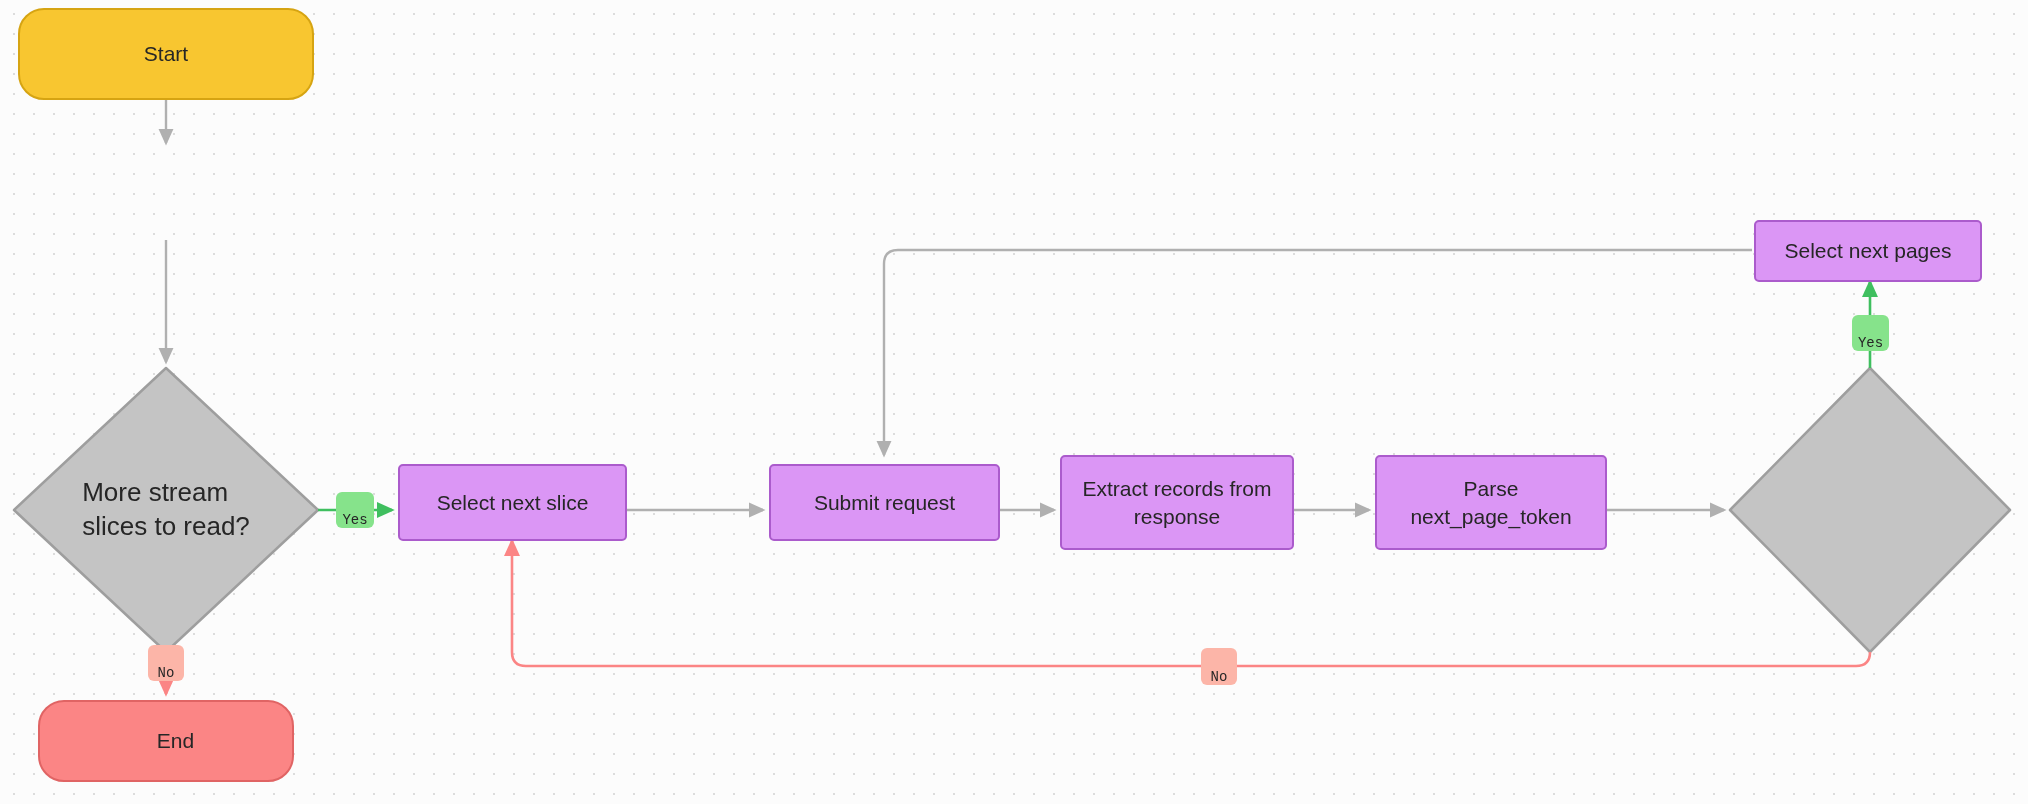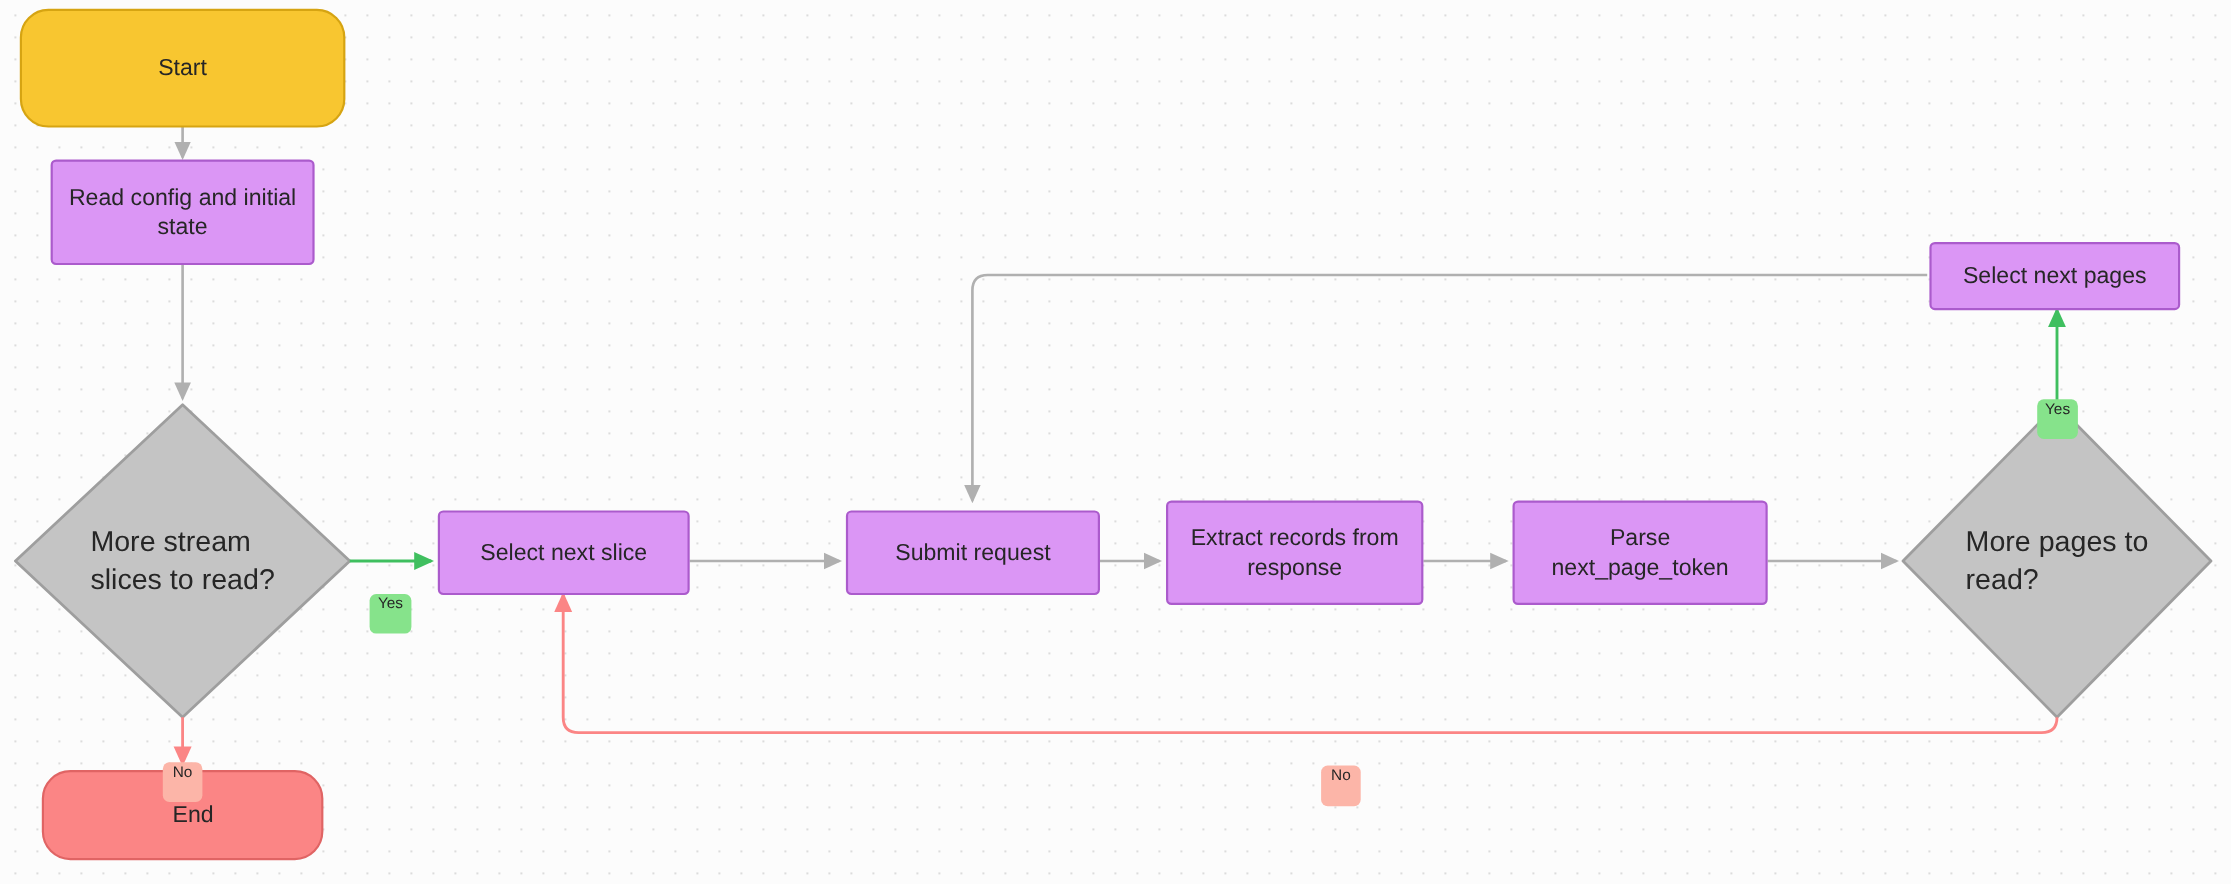--- a/index.html
+++ b/index.html
@@ -67,28 +67,27 @@
     justify-content: center;
     color: #262626;
     font-size: 26px;
     line-height: 1.3;
     white-space: pre-line;
   }
   .edge-label {
     position: absolute;
     box-sizing: border-box;
     display: flex;
-    align-items: flex-start;
+    align-items: flex-end;
     justify-content: center;
     font-size: 14px;
     color: #262626;
     border-radius: 6px;
     z-index: 4;
-    font-family: Liberation Sans, sans-serif;
-    margin-top: 48px;
+    font-family: Liberation Mono, monospace;
   }
   .edge-label.yes {
     background: #86E38B;
   }
   .edge-label.no {
     background: #FCB5A8;
   }
 </style>
 </head>
 <body>
@@ -139,28 +138,24 @@
      select next page --&gt;
     <path d="M 1870 368 L 1870 282" fill="none" stroke="#3FBF5F" stroke-width="2.6" marker-end="url(#arrow-green)"></path>
 
     
     <path d="M 1752 250 L 898 250 Q 884 250 884 264 L 884 455" fill="none" stroke="#B0B0B0" stroke-width="2.4" marker-end="url(#arrow-gray)"></path>
 
      select next slice (bottom return loop) --&gt;
     <path d="M 1870 652 Q 1870 666 1856 666 L 526 666 Q 512 666 512 652 L 512 541" fill="none" stroke="#FB8585" stroke-width="2.6" marker-end="url(#arrow-red)"></path>
   </svg>
 
-  <div class="node node-terminal" style="left:18px; top:8px; width:296px; height:108px;">
+  <div class="node node-terminal" style="left:18px; top:8px; width:296px; height:92px;">
     <span>Start</span>
   </div>
 
-  <div class="node node-process" style="left:46px; top:145px; width:240px; height:96px;">
-    <span>Read config and initial
-state</span>
-  </div>
 
   <div class="node-decision-wrap" style="left:14px; top:368px; width:304px; height:284px;">
     <div class="node-decision-label">More stream
 slices to read?</div>
   </div>
 
   <div class="node node-terminal end" style="left:38px; top:700px; width:256px; height:82px;padding-left:19px;">
     <span>End</span>
   </div>
 
@@ -175,24 +170,20 @@
   <div class="node node-process" style="left:1060px; top:455px; width:234px; height:95px;">
     <span>Extract records from
 response</span>
   </div>
 
   <div class="node node-process" style="left:1375px; top:455px; width:232px; height:95px;">
     <span>Parse
 next_page_token</span>
   </div>
 
-  <div class="node-decision-wrap" style="left:1730px; top:368px; width:280px; height:284px;">
-    <div class="node-decision-label">More pages to
-read?</div>
-  </div>
 
   <div class="node node-process" style="left:1754px; top:220px; width:228px; height:62px;">
     <span>Select next pages</span>
   </div>
 
   <div class="edge-label yes" style="left:336px; top:492px; width:38px; height:36px;">
     <span>Yes</span>
   </div>
 
   <div class="edge-label no" style="left:148px; top:645px; width:36px; height:36px;">

